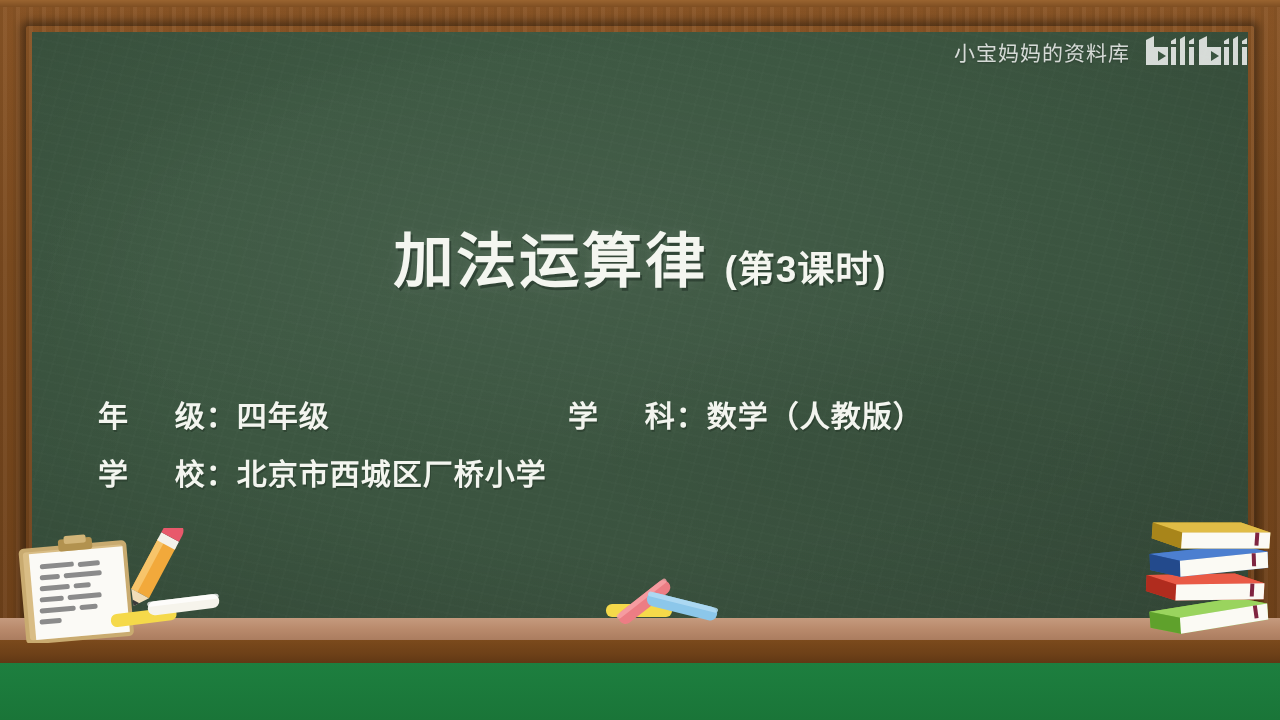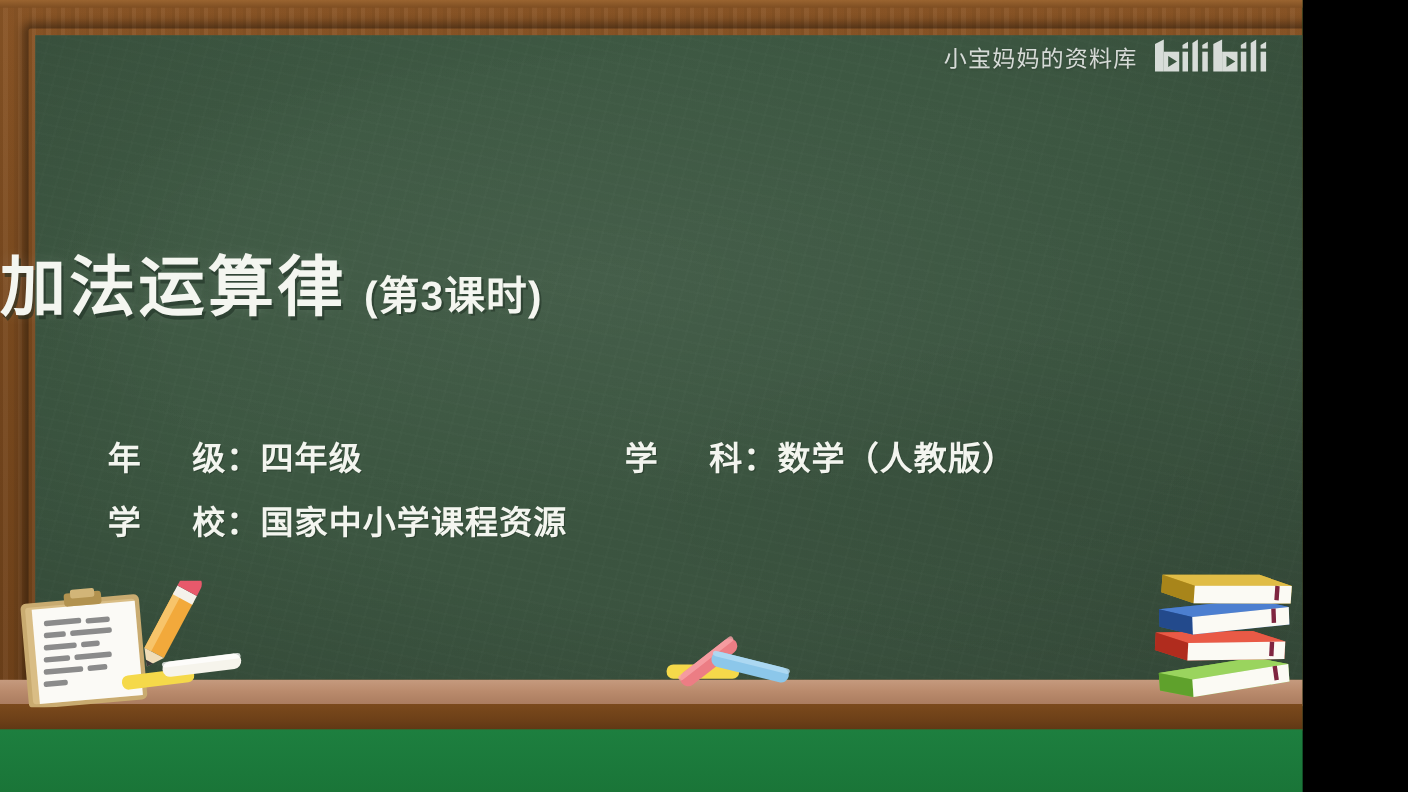--- a/index.html
+++ b/index.html
@@ -8,21 +8,21 @@
     padding: 0;
     background: #000;
   }
   body {
     font-family: "Liberation Sans", "DejaVu Sans", sans-serif;
   }
 
   
   #stage {
     position: relative;
-    width: 1184px;
+    width: 1280px;
     height: 720px;
     overflow: hidden;
     background: #1a7a3c;
   }
 
   
   .frame {
     position: absolute;
     left: 0;
     top: 0;
@@ -109,21 +109,21 @@
     letter-spacing: 1.5px;
     color: #f2f4ee;
     text-shadow: 1.5px 2px 0 rgba(30,46,34,.55), 0 0 10px rgba(255,255,255,.10);
     white-space: nowrap;
   }
 
   .title-wrap {
     position: absolute;
     left: 0; top: 212px;
     width: 1280px;
-    text-align: left;
+    text-align: center;
     white-space: nowrap;
     text-decoration: underline;
   }
   .title-main {
     display: inline-block;
     vertical-align: baseline;
     font-size: 60px;
     font-weight: 800;
     letter-spacing: 3px;
     color: #f4f6f0;
@@ -241,21 +241,21 @@
   </div>
 
 
   <div class="title-wrap">
     <span class="title-main">加法运算律</span><span class="title-sub">(第3课时)</span>
   </div>
 
   <div class="info">
     <div class="info-cell col-a">年    级：四年级</div>
     <div class="info-cell col-b">学    科：数学（人教版）</div>
-    <div class="info-cell col-b">学    校：国家中小学课程资源</div>
+    <div class="info-cell col-b">学    校：北京市西城区厂桥小学</div>
   </div>
 
   <div class="ledge"></div>
   <div class="ledge-front"></div>
   <div class="baseline-green"></div>
 
   <svg class="deco" id="clipboard" width="190" height="115" viewBox="0 0 190 115" aria-hidden="true">
     <g transform="rotate(-5 95 60)">
 
       <rect x="14" y="14" width="108" height="96" rx="5" fill="#c9ab70"></rect>

